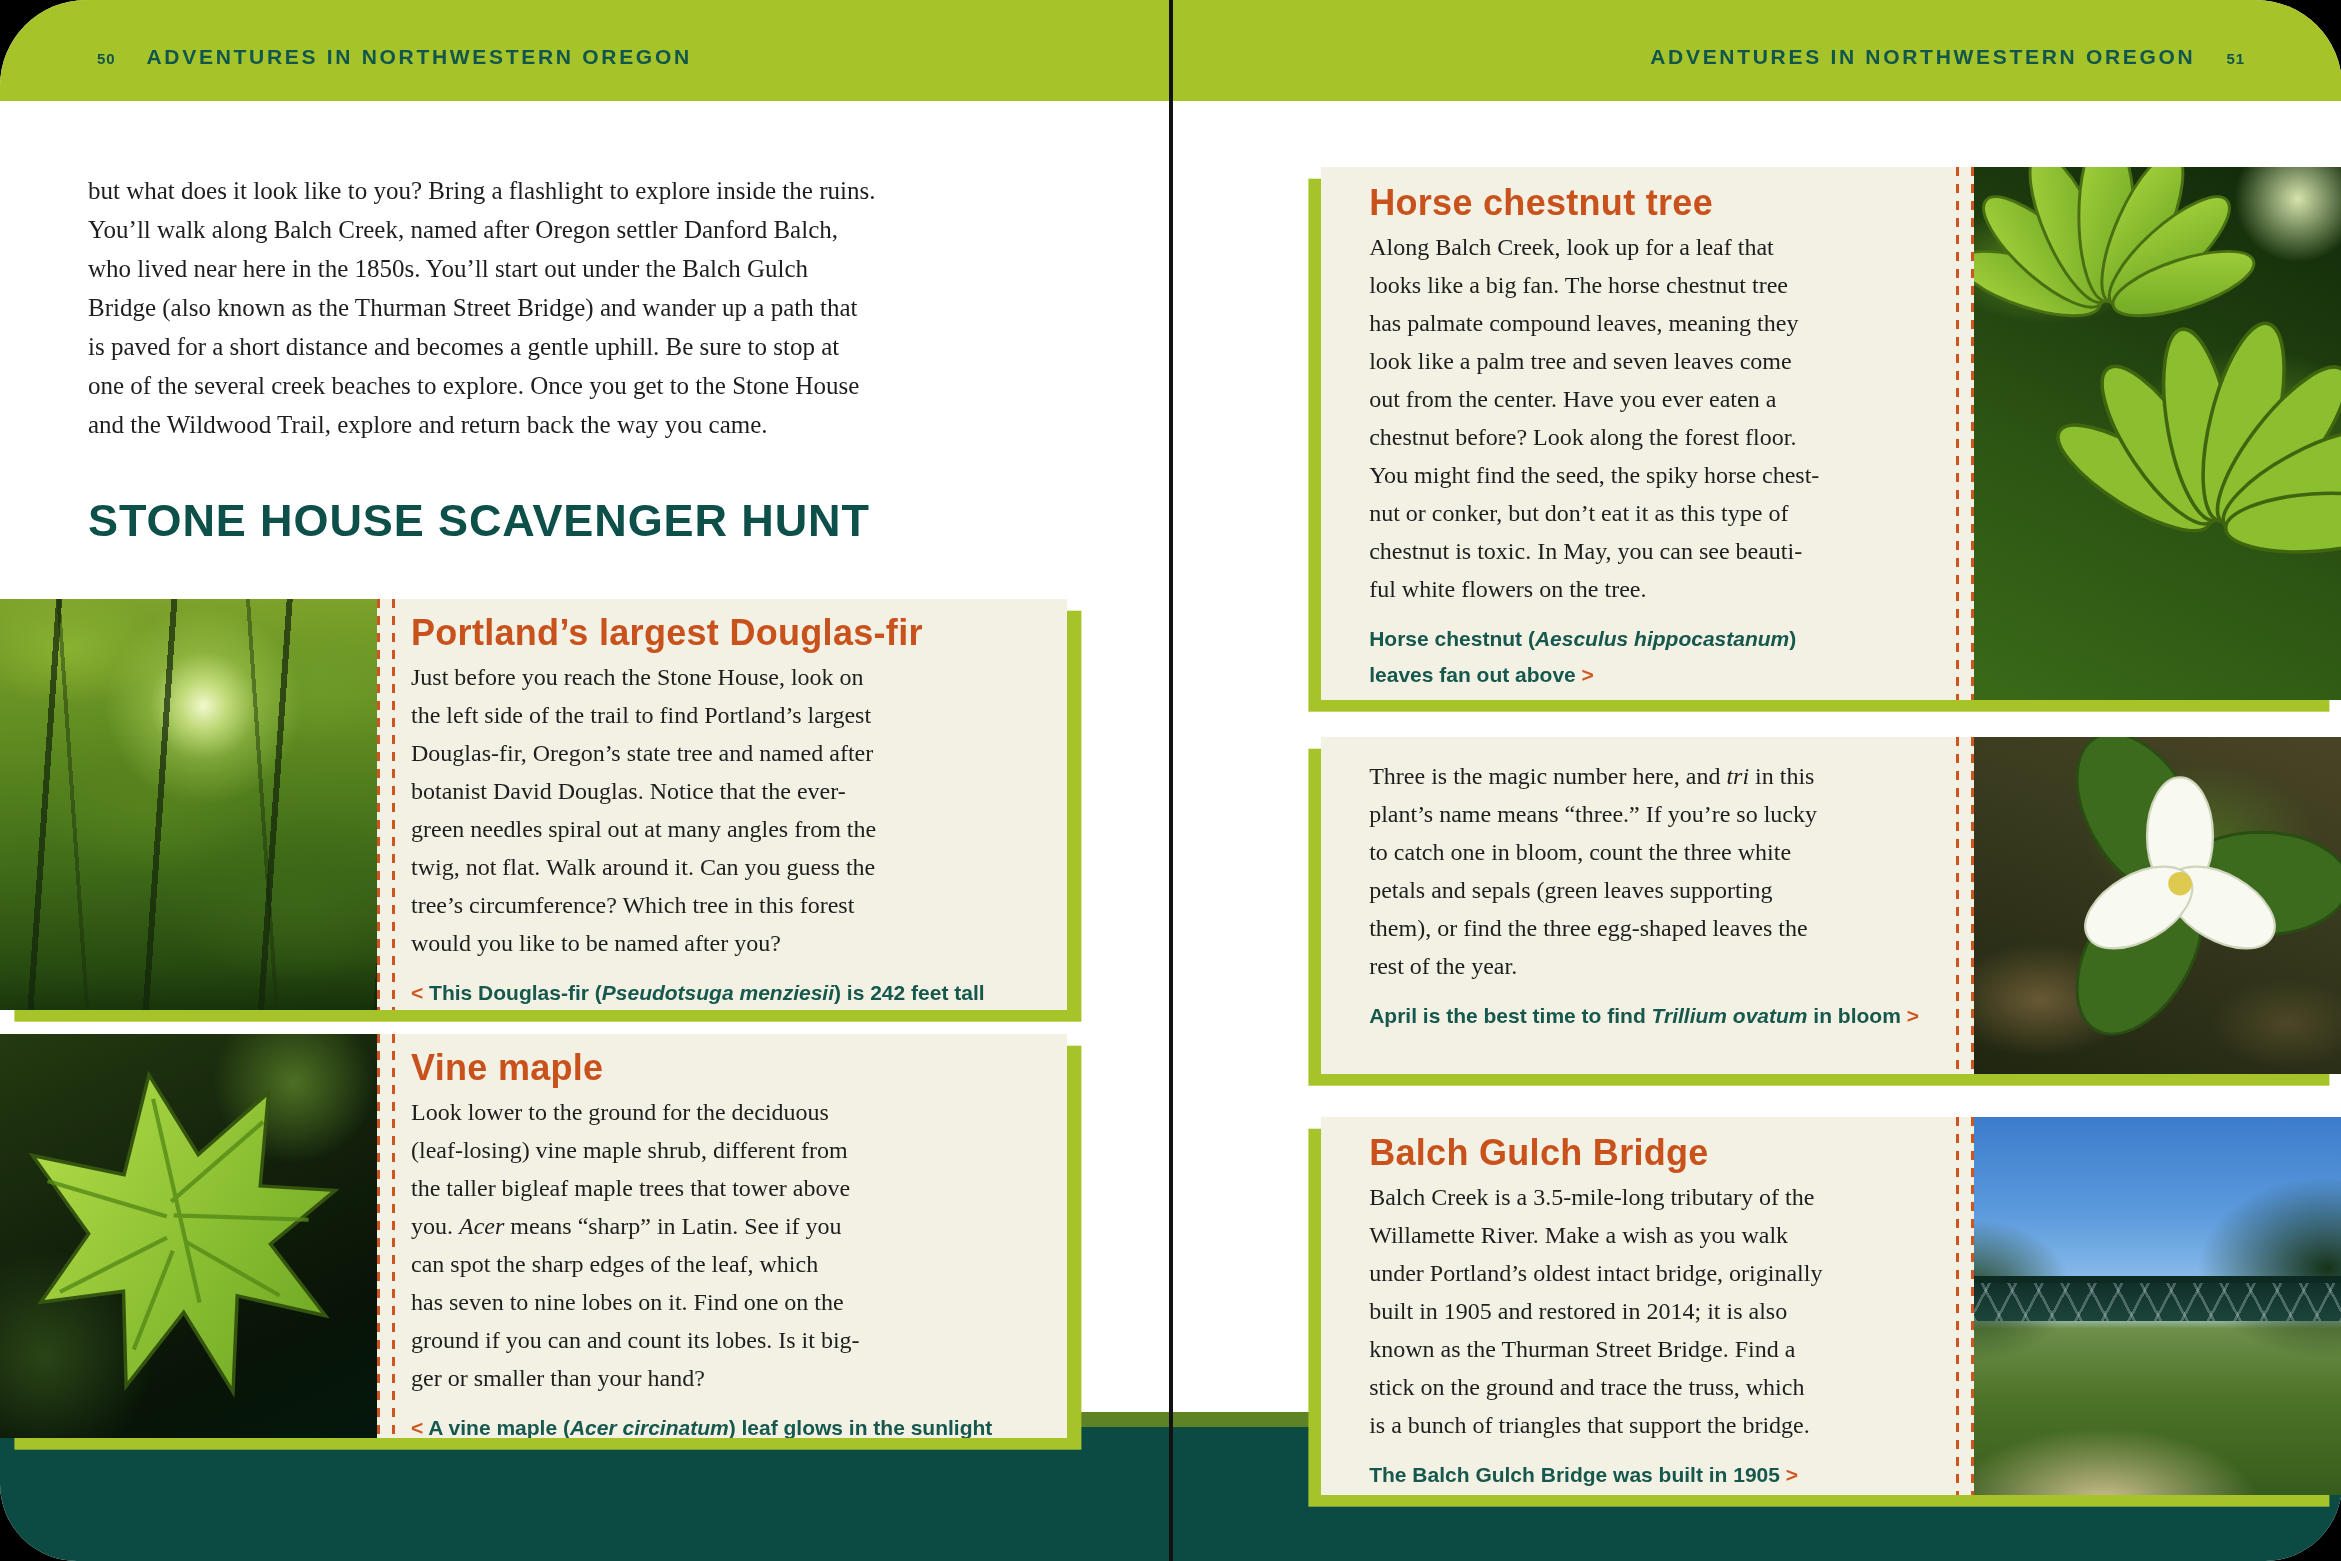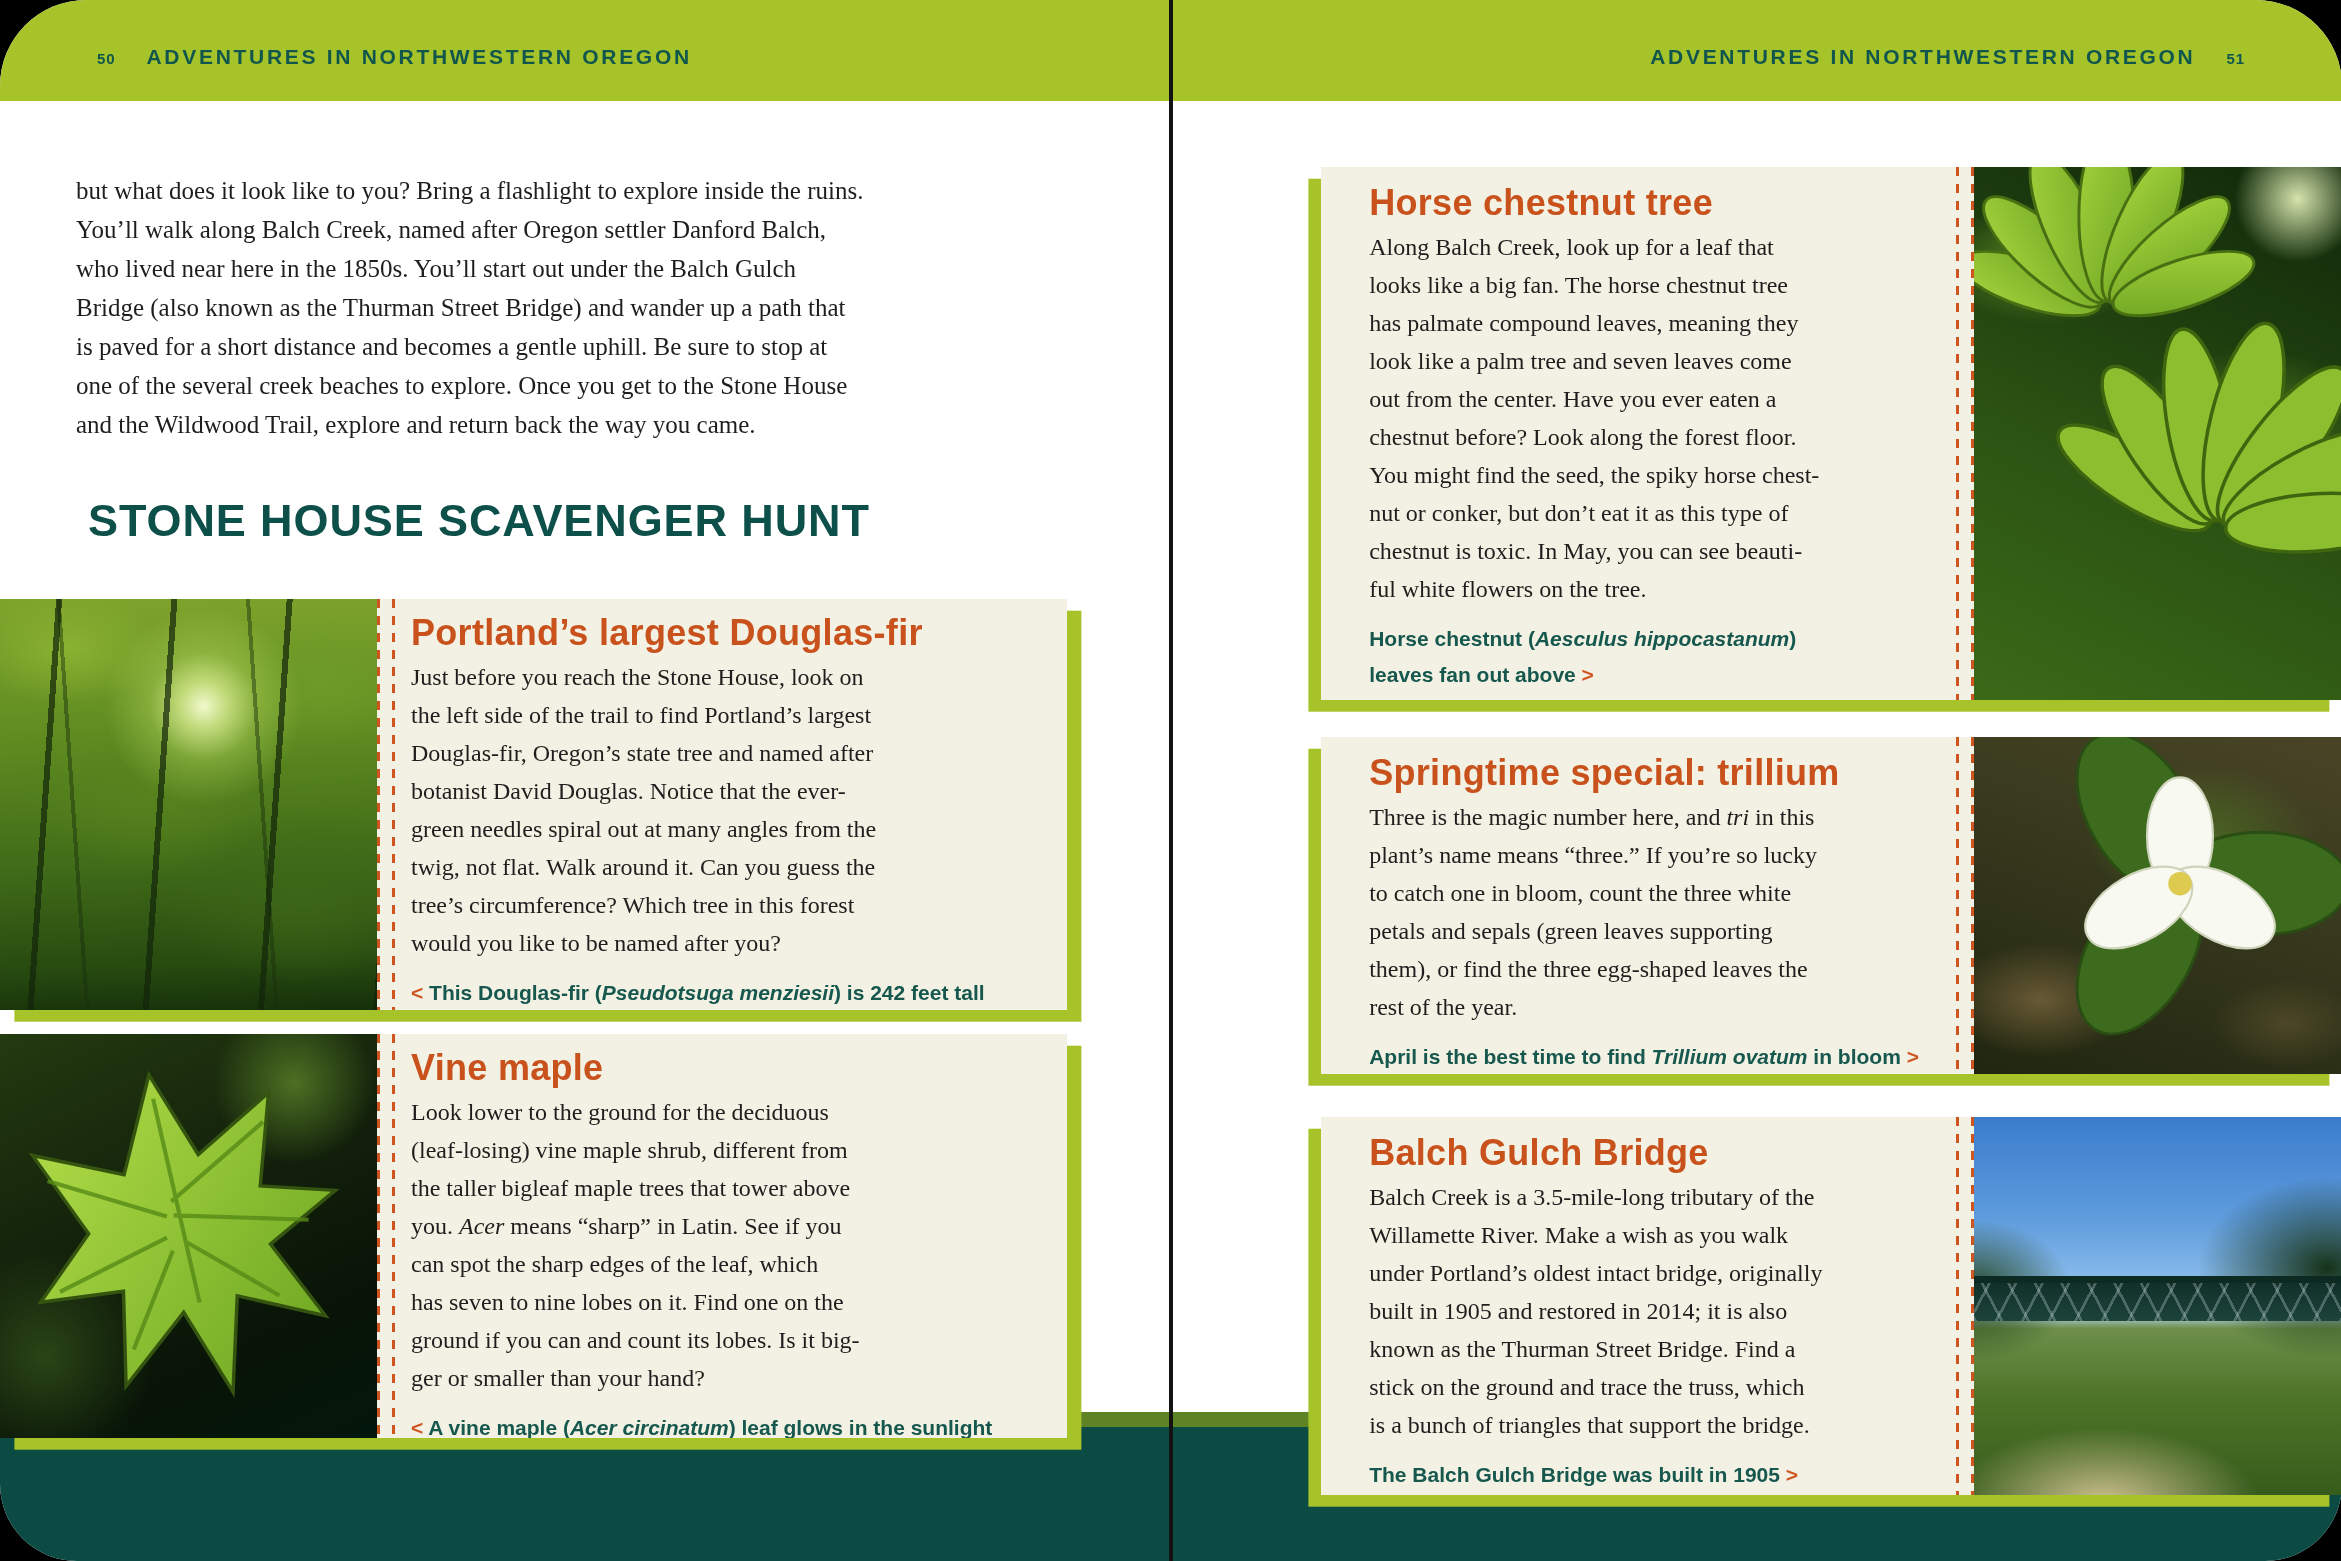--- a/index.html
+++ b/index.html
@@ -12,21 +12,21 @@
     padding:12.6px 97px 0 97px;}
   .header-group{display:flex;align-items:baseline;gap:31px;}
   .header-title{font-size:21px;font-weight:600;letter-spacing:2.7px;color:#11564c;}
   .header-pagenum{font-size:15px;font-weight:800;letter-spacing:0.9px;color:#11564c;}
   
   .footer-band{position:absolute;left:0;top:1412px;width:100%;height:149px;
     background:linear-gradient(#5d8324 0 15.3px,#0c4a44 15.3px 100%);}
   
   .spine{position:absolute;left:1169px;top:0;width:3.6px;height:100%;background:#121212;z-index:60;}
   
-  .intro{position:absolute;left:76px;top:171px;width:910px;margin:0;
+  .intro{position:absolute;left:88px;top:171px;width:910px;margin:0;
     font-family:"Liberation Serif",serif;font-size:25px;line-height:39px;color:#1e1e1e;
     white-space:pre-line;}
   .section-heading{position:absolute;left:88px;top:495px;margin:0;
     font-family:"Liberation Sans",sans-serif;font-weight:900;font-size:45px;
     letter-spacing:0.9px;color:#0d4f49;}
   
   .unit{position:absolute;}
   .panel{position:absolute;left:0;top:0;right:0;bottom:12.6px;background:#f2f1e3;}
   .unit-left .panel{right:14.4px;bottom:11.7px;box-shadow:14.4px 11.7px 0 #a6c32a;}
   .unit-right .panel{left:12.6px;bottom:11.7px;box-shadow:-12.6px 11.7px 0 #a6c32a;}
@@ -235,21 +235,20 @@
               <ellipse transform="rotate(120)" cx="0" cy="-13" rx="9" ry="16"></ellipse>
               <ellipse transform="rotate(240)" cx="0" cy="-13" rx="9" ry="16"></ellipse>
             </g>
             <circle r="3.2" fill="#ddca4e"></circle>
           </g>
         </svg>
       </div>
       <div class="dash dash-a"></div>
       <div class="dash dash-b"></div>
       <div class="card">
-        <h2>Springtime special: trillium</h2>
         <p class="body"><span>Three is the magic number here, and </span><i>tri</i><span> in this
 plant’s name means “three.” If you’re so lucky
 to catch one in bloom, count the three white
 petals and sepals (green leaves supporting
 them), or find the three egg-shaped leaves the
 rest of the year.</span></p>
         <p class="caption"><span class="marker"></span><span>April is the best time to find </span><i>Trillium ovatum</i><span> in bloom </span><span class="marker">&gt;</span></p>
       </div>
     </div>
   </section>

